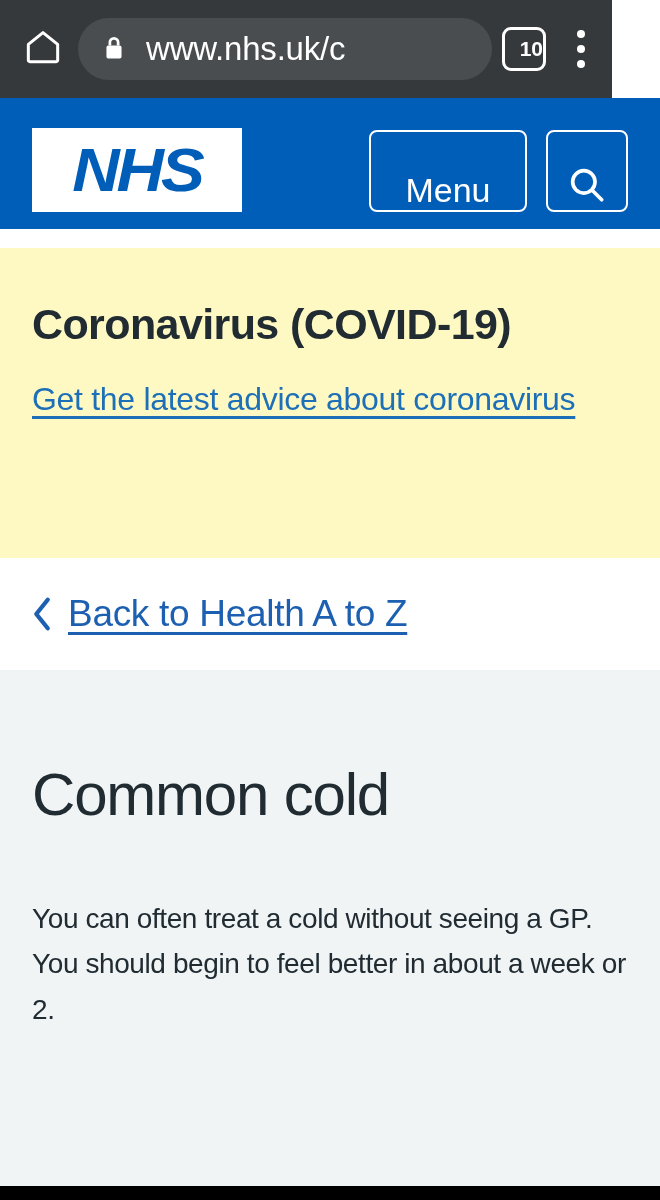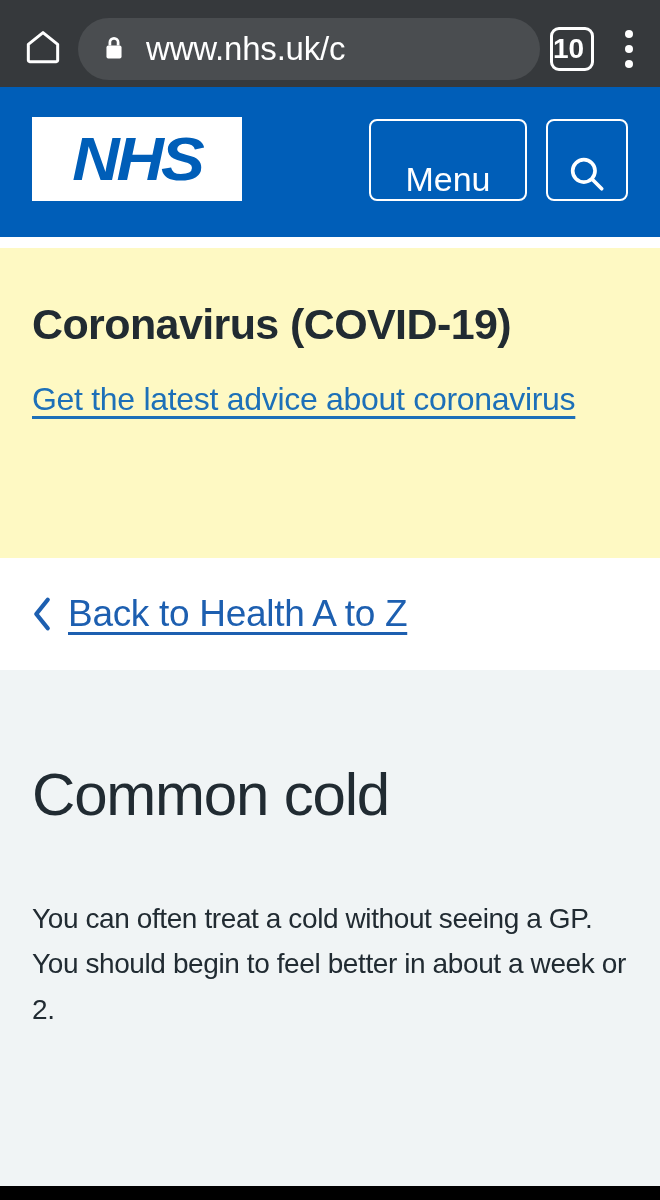--- a/index.html
+++ b/index.html
@@ -8,21 +8,21 @@
     width:660px; height:1200px;
     background:#000;
     font-family:"Liberation Sans", sans-serif;
     overflow:hidden;
   }
   .screen { position:relative; width:660px; height:1200px; background:#fff; }
 
   
   .browser-bar {
     position:absolute; top:0; left:0;
-    width:660px; height:98px;
+    width:612px; height:98px;
     background:#36393c;
     display:flex; align-items:center;
     padding:0 14px;
   }
   .home-icon-btn {
     width:58px; height:58px;
     display:flex; align-items:center; justify-content:center;
     flex:0 0 auto;
   }
   .url-pill {
@@ -43,36 +43,36 @@
     font-family:"Liberation Sans", sans-serif;
     white-space:nowrap;
     letter-spacing:-0.2px;
     overflow:hidden;
   }
   .tab-counter {
     flex:0 0 auto;
     width:44px; height:44px;
     border:3px solid #fff;
     border-radius:9px;
-    display:flex; align-items:center; justify-content:flex-start;
-    color:#fff; font-size:28px; font-weight:bold;
+    display:flex; align-items:center; justify-content:flex-end;
+    color:#fff; font-size:21px; font-weight:bold;
     margin-right:18px;
   }
   .menu-dots {
     flex:0 0 auto;
     width:34px; height:52px;
     display:flex; flex-direction:column; align-items:center; justify-content:center;
     gap:7px;
   }
   .menu-dots i { display:block; width:8px; height:8px; border-radius:50%; background:#fff; }
 
   
   .nhs-header {
-    position:absolute; top:87px; left:0;
-    width:660px; height:150px;
+    position:absolute; top:98px; left:0;
+    width:660px; height:131px;
     background:#005eb8;
   }
   .nhs-logo {
     position:absolute; left:32px; top:30px;
     width:210px; height:84px;
     background:#ffffff;
     display:flex; align-items:center; justify-content:center;
   }
   .nhs-logo-text {
     color:#005eb8;

